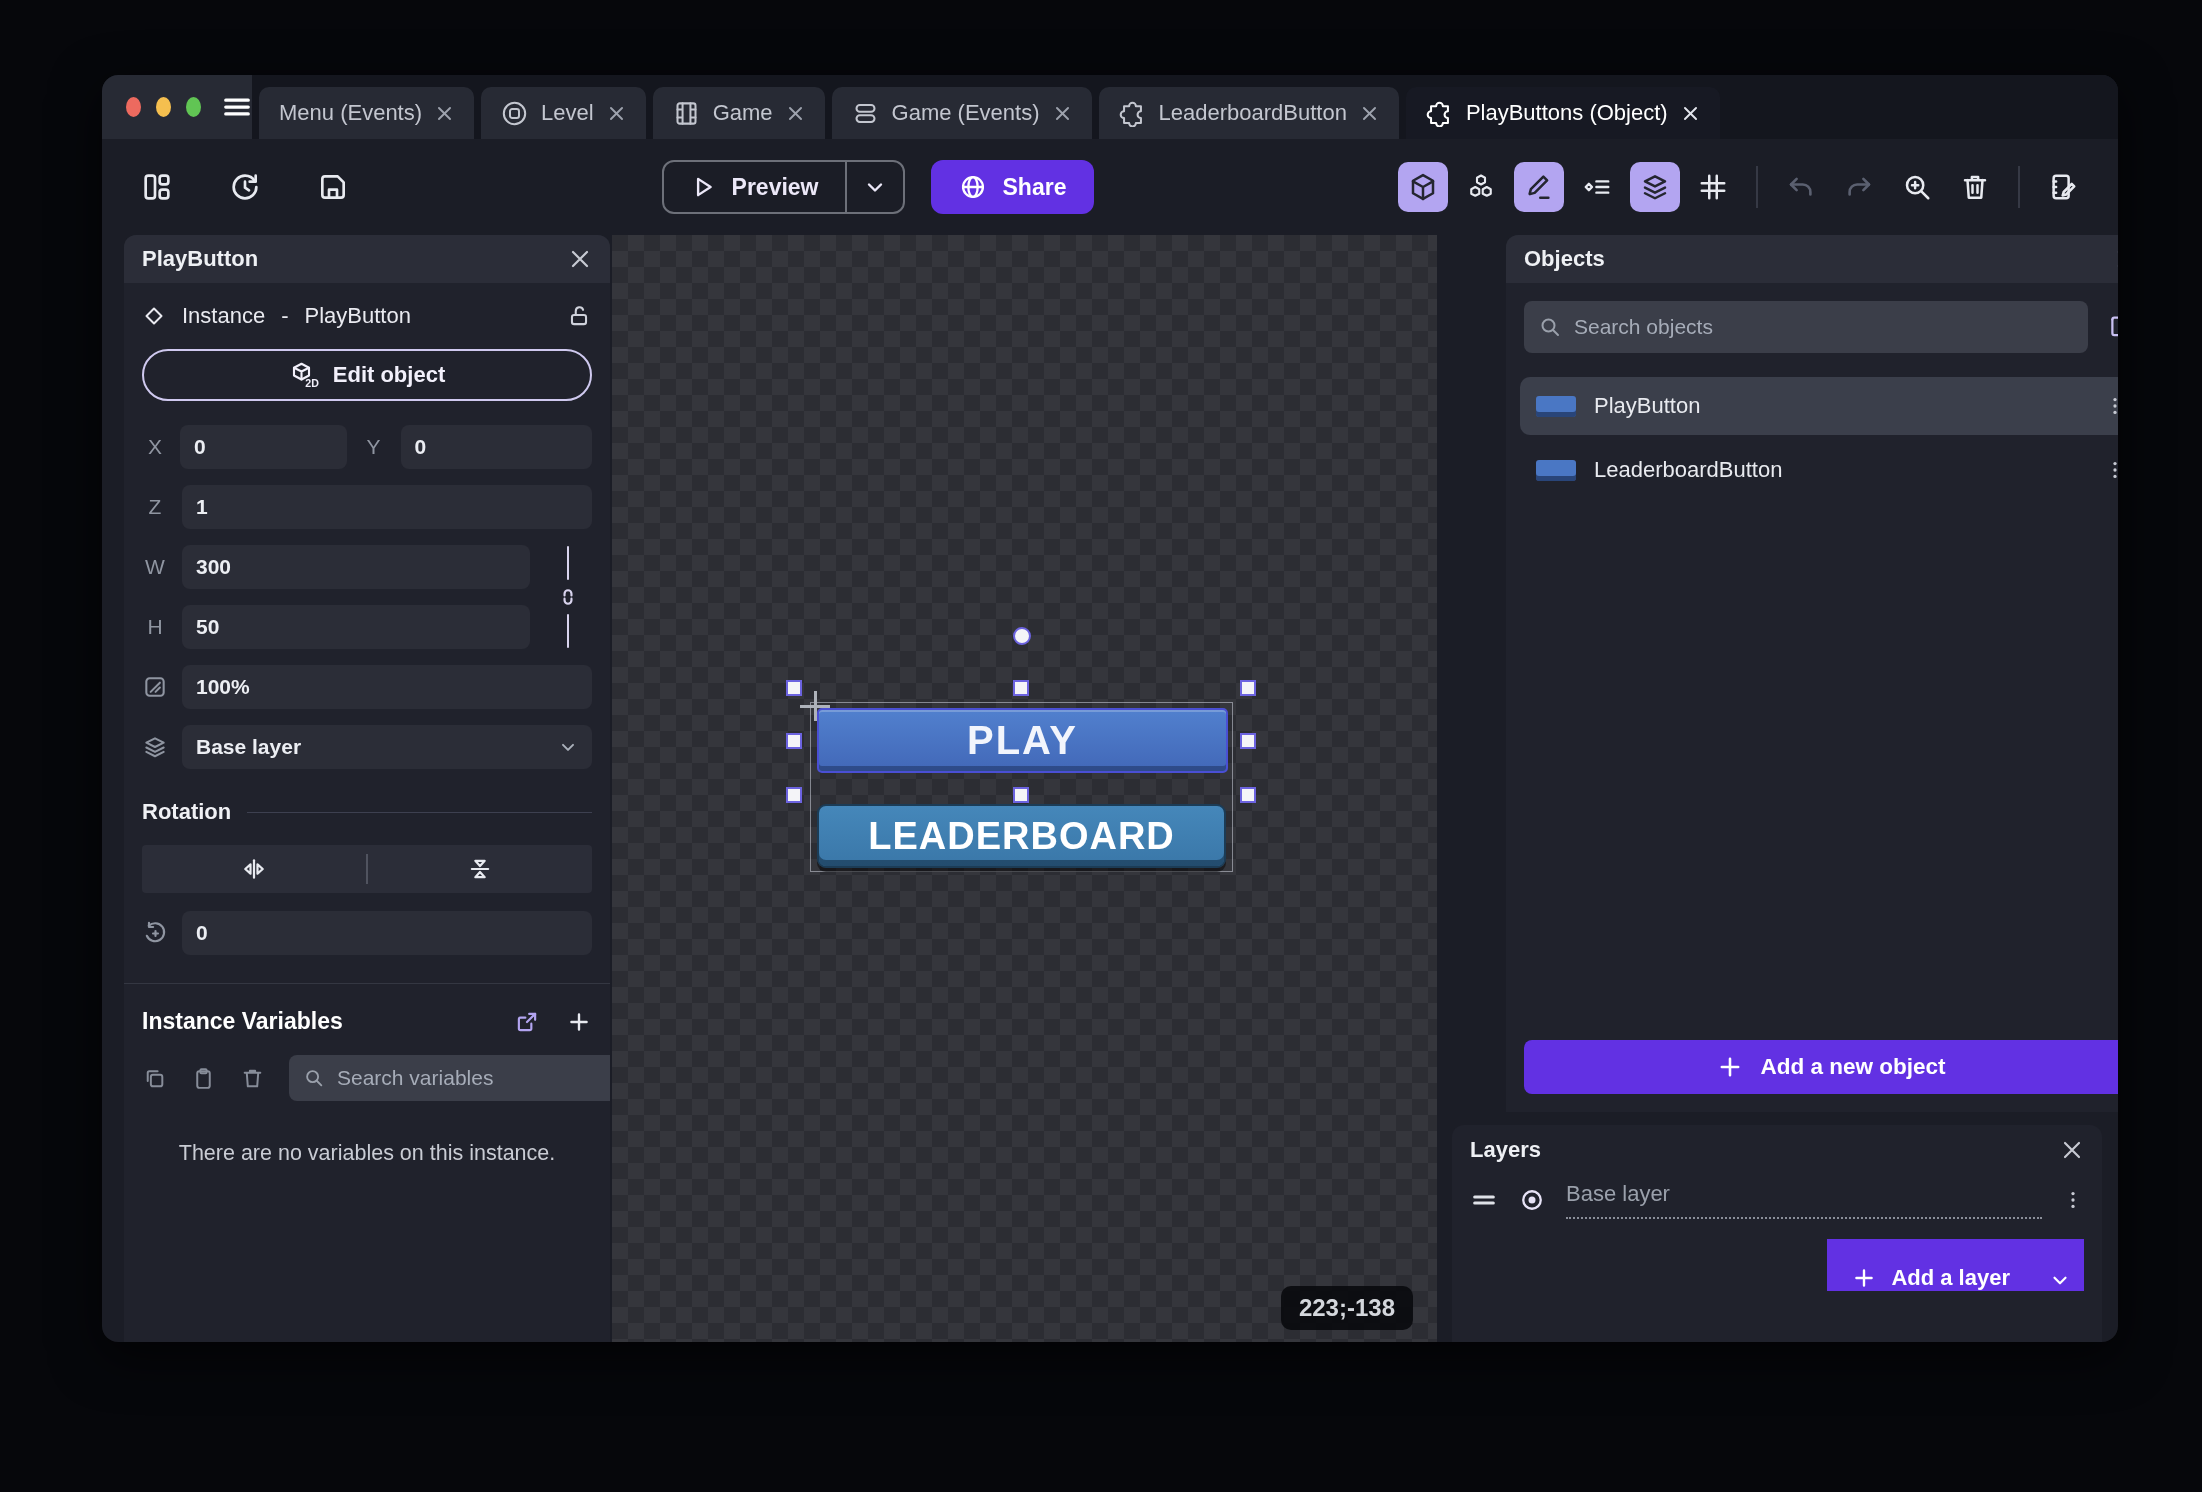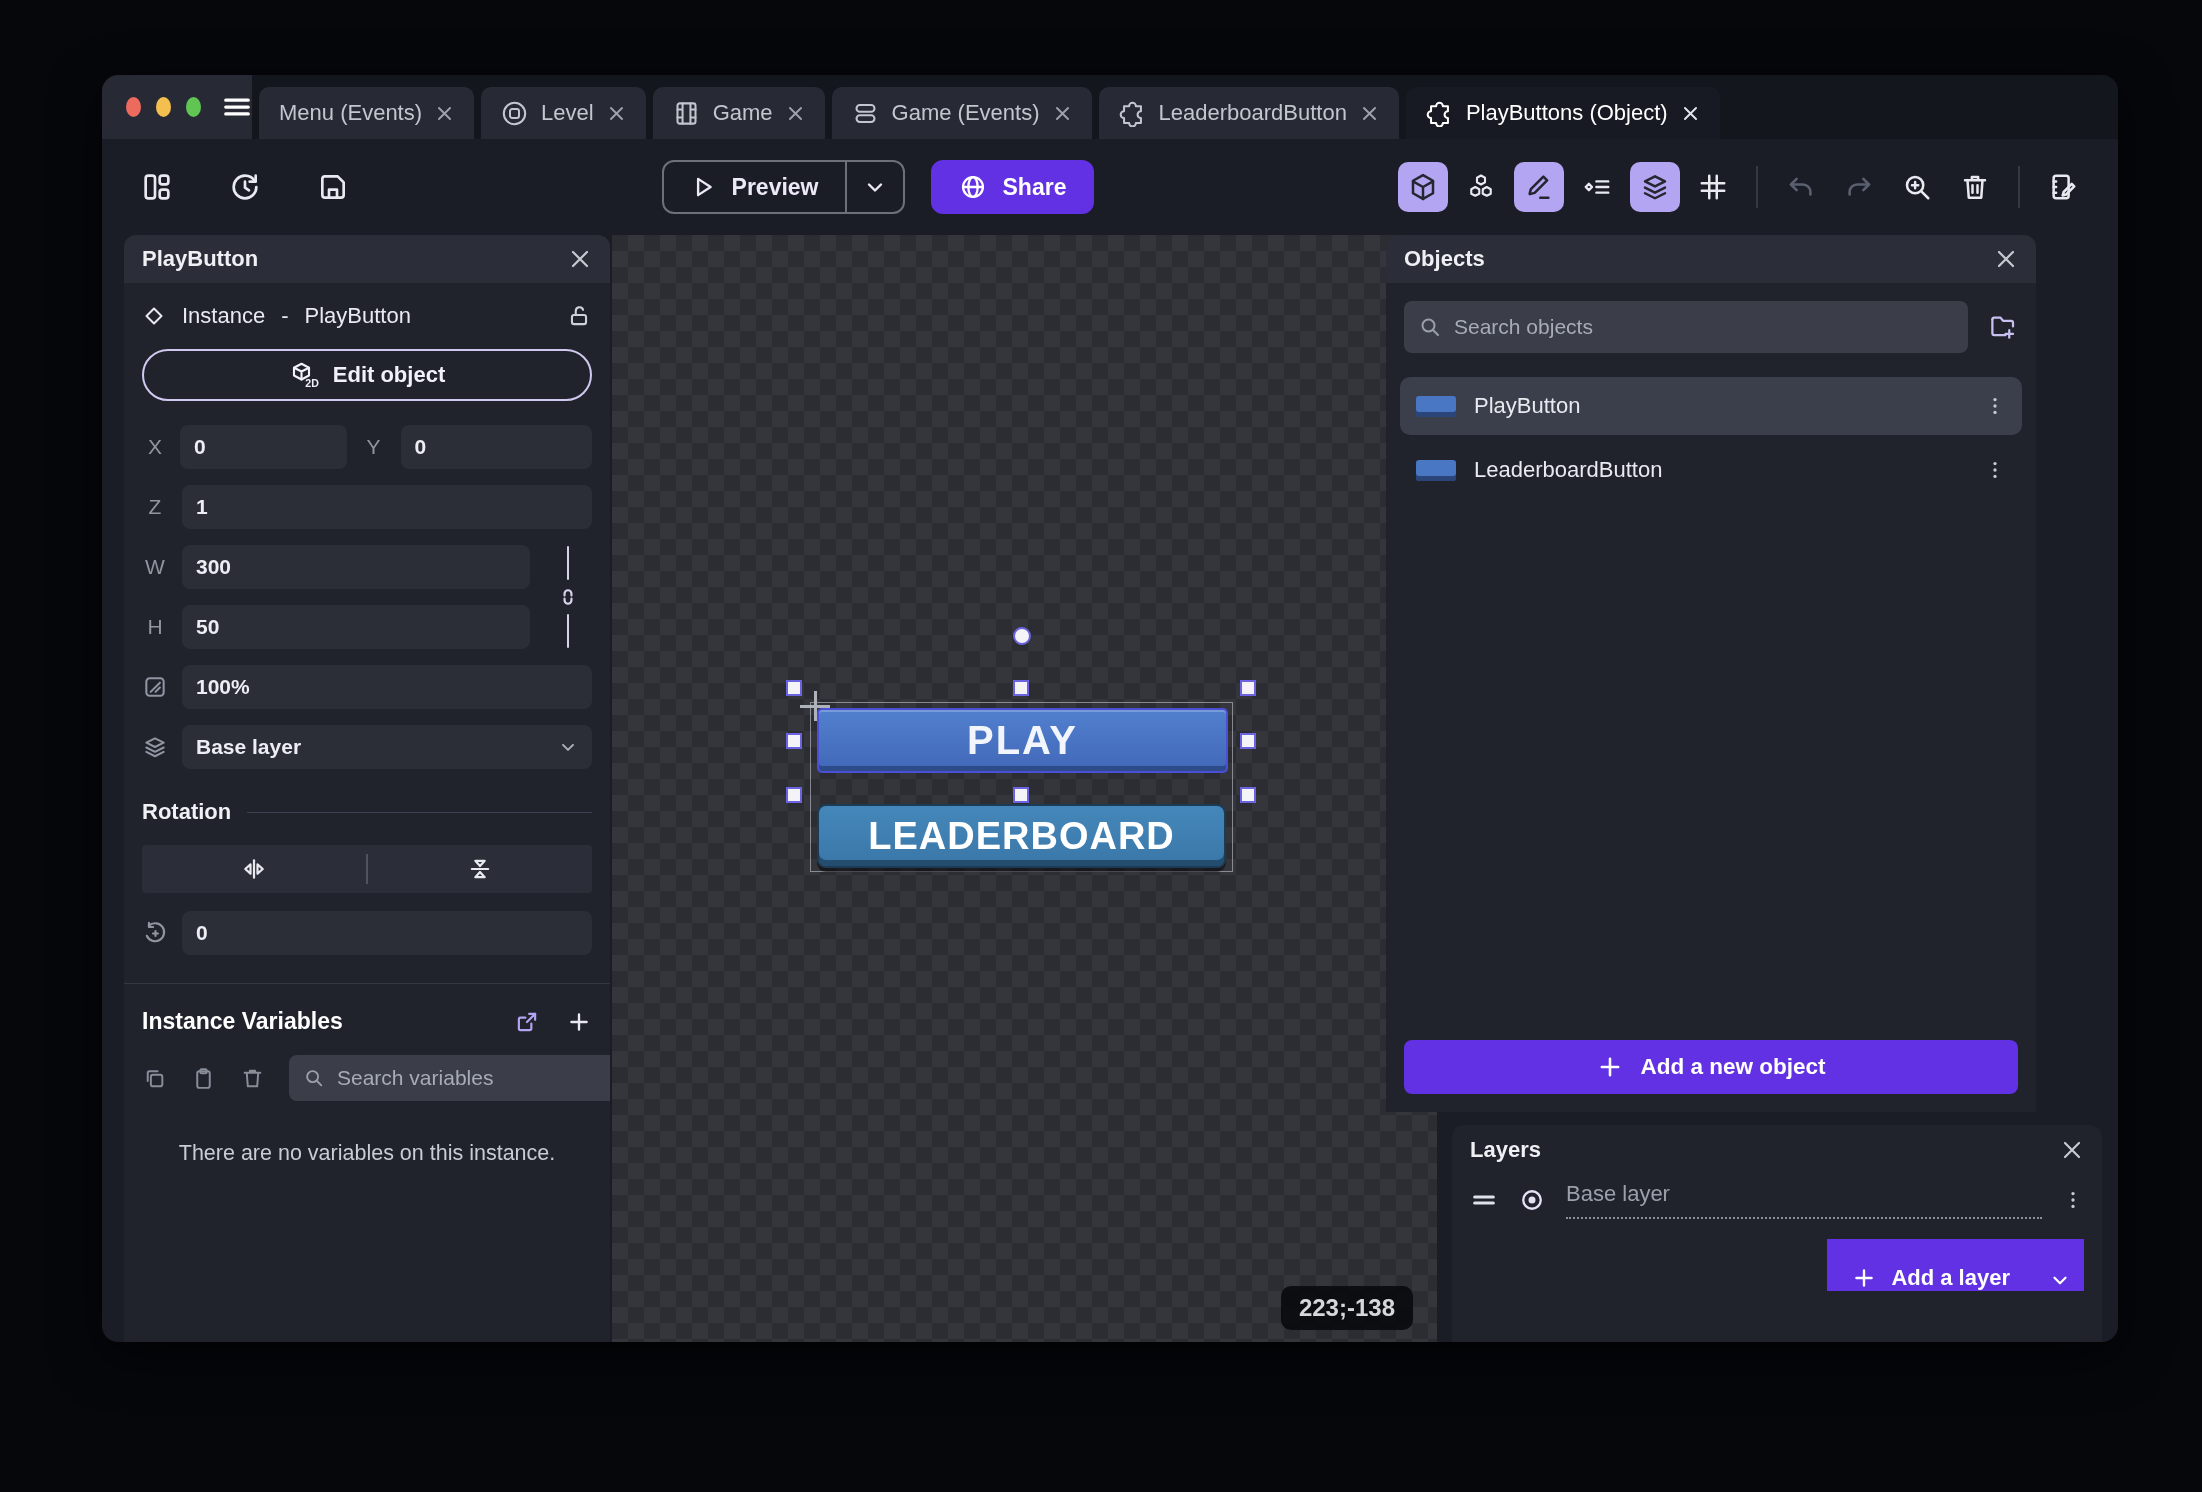--- a/index.html
+++ b/index.html
@@ -78,21 +78,21 @@
   .union-outline{position:absolute;left:198px;top:467px;width:423px;height:170px;border:1.5px solid rgba(205,210,220,.55);}
   .gamebtn{position:absolute;display:flex;align-items:center;justify-content:center;color:#f2f5fc;font-weight:700;}
   #play-btn{left:205px;top:473px;width:411px;height:65px;background:linear-gradient(#5180ce,#4268b8);border:2.5px solid #4a4fd4;border-radius:5px;font-size:40px;letter-spacing:2px;box-shadow:inset 0 2px 0 rgba(255,255,255,.22), inset 0 -5px 0 rgba(10,20,50,.35);}
   #leaderboard-btn{left:205px;top:569px;width:409px;height:64px;background:linear-gradient(#4587ba,#3a77a8);border:2px solid #1c3c56;border-radius:9px;font-size:38px;font-weight:800;letter-spacing:1px;color:#fff;box-shadow:inset 0 -6px 0 rgba(8,25,40,.45),0 4px 0 rgba(0,0,0,.45);}
   .handle{position:absolute;width:16px;height:16px;background:#f4f4f8;border:2.5px solid #6c63e0;}
   .rot-handle{position:absolute;left:401px;top:392px;width:18px;height:18px;border-radius:50%;background:#f4f4f8;border:2.5px solid #6c63e0;}
   .cross-h{position:absolute;left:188px;top:470px;width:30px;height:2.5px;background:#aeb2ba;}
   .cross-v{position:absolute;left:202px;top:456px;width:2.5px;height:30px;background:#aeb2ba;}
   .coords{position:absolute;right:24px;bottom:12px;background:rgba(8,9,12,.88);border-radius:10px;padding:8px 18px;color:#d4d7dc;font-weight:700;font-size:24px;}
   
-  #objects{left:1284px;top:0;width:650px;height:877px;}
+  #objects{left:1404px;top:0;width:650px;height:877px;}
   .obj-search-row{padding:18px;display:flex;align-items:center;gap:20px;}
   .folder-add{color:#c9c0f2;background:none;border:none;display:flex;}
   .scene-row{padding:8px 18px;display:flex;align-items:center;gap:13px;}
   .tri{color:#b3a5f1;}
   .scene-title{font-size:23px;font-weight:700;color:#f2f3f7;}
   .obj-item{margin:6px 14px 0;height:58px;border-radius:10px;display:flex;align-items:center;gap:18px;padding:0 16px;font-size:22px;color:#e8eaef;}
   .obj-item.selected{background:#3b3f4b;}
   .chip{width:40px;height:21px;background:var(--play-blue);border-radius:3px;box-shadow:inset 0 -5px 0 rgba(15,30,60,.55);flex:0 0 auto;}
   .kebab{margin-left:auto;color:#c6c9d2;background:none;border:none;display:flex;}
   .add-obj{margin:0 18px 18px;height:54px;background:var(--accent);border:none;border-radius:8px;display:flex;align-items:center;justify-content:center;gap:16px;color:#fff;font-weight:700;font-size:22.5px;}

